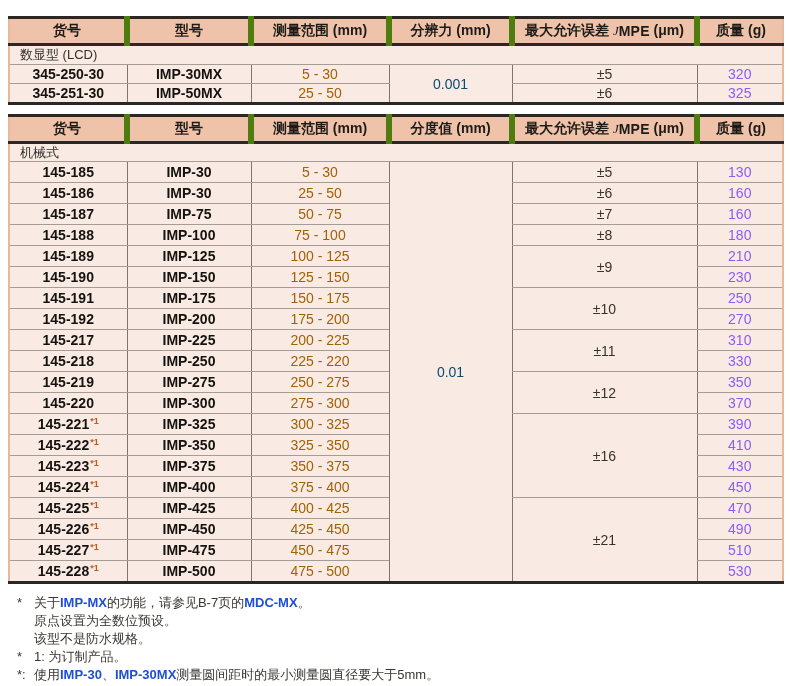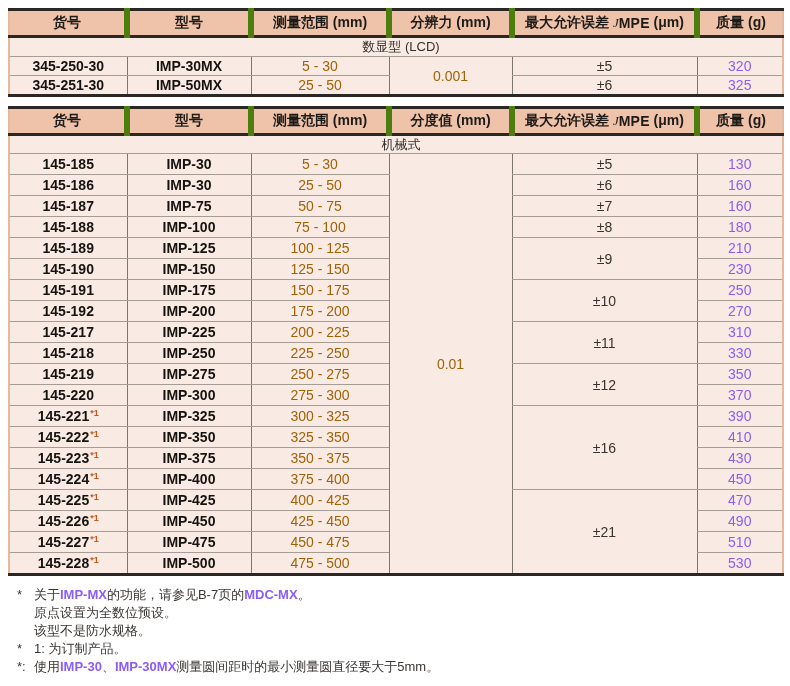--- a/index.html
+++ b/index.html
@@ -1,21 +1,21 @@
 <!DOCTYPE html>
 <html><head>
 <meta charset="utf-8">
 <style>
   html,body{margin:0;padding:0;}
   body{
     width:790px;height:686px;background:#ffffff;
     font-family:"Liberation Sans",sans-serif;
     color:#3a3633;overflow:hidden;
   }
-  .wrap{padding:8px 8px 0 8px;}
+  .wrap{padding:16px 8px 0 8px;}
 
   table.spec{
     border-collapse:collapse;table-layout:fixed;width:774px;
     background:#f9ebe3;
     border-top:3px solid #2b2724;border-bottom:3px solid #2b2724;
     border-left:2px solid #e8b89c;border-right:2px solid #e8b89c;
   }
   table.spec.t2{margin-top:9px;}
 
   .spec th{
@@ -28,46 +28,46 @@
 
   .spec td{
     padding:0;text-align:center;vertical-align:middle;
     font-size:14px;height:20px;line-height:20px;
     border-left:1px solid #7d766f;border-bottom:1px solid #a59c94;
     white-space:nowrap;overflow:hidden;
   }
   .spec.t1 td{height:18px;line-height:18px;}
 
   td.section{
-    text-align:center;padding-left:10px;font-size:13px;color:#33302d;
+    text-align:left;padding-left:10px;font-size:13px;color:#33302d;
     height:17px;line-height:17px;border-left:none;
     font-weight:400;
   }
   td.c-code{font-weight:700;color:#15120f;border-left:none;}
   td.c-model{font-weight:700;color:#15120f;}
   td.c-range{color:#a16207;margin-left:40px;}
-  td.c-grad{color:#a16207;}
+  td.c-grad{color:#0c4a6e;}
   td.c-err{color:#37332f;}
   td.c-mass{color:#8b5cf6;}
 
   sup.ord{
     color:#c05a20;font-size:9px;font-weight:700;
     vertical-align:5px;line-height:0;margin-left:1px;
   }
 
   i.j{
     font-family:"Liberation Serif",serif;font-style:italic;
     font-weight:400;font-size:13px;
   }
   span.sub{font-size:14px;font-weight:700;vertical-align:-1px;letter-spacing:0.2px;}
 
   .fns{margin-top:10px;padding-left:9px;font-size:13px;color:#3a3633;}
   .fn{display:flex;line-height:18px;}
   .fn .mk{flex:0 0 17px;}
-  .fn b{color:#8b5cf6;font-weight:700;}
+  .fn b{color:#1d4ed8;font-weight:700;}
 </style>
 </head>
 <body>
 
 <div class="wrap">
 
   <table class="spec t1">
     <colgroup>
       <col style="width:118px">
         <col style="width:124px">
@@ -189,21 +189,21 @@
         <tr>
           <td class="c-code">145-217</td>
           <td class="c-model">IMP-225</td>
           <td class="c-range">200 - 225</td>
           <td class="c-err" rowspan="2">±11</td>
           <td class="c-mass">310</td>
         </tr>
         <tr>
           <td class="c-code">145-218</td>
           <td class="c-model">IMP-250</td>
-          <td class="c-range">225 - 250</td>
+          <td class="c-range">225 - 220</td>
           <td class="c-mass">330</td>
         </tr>
         <tr>
           <td class="c-code">145-219</td>
           <td class="c-model">IMP-275</td>
           <td class="c-range">250 - 275</td>
           <td class="c-err" rowspan="2">±12</td>
           <td class="c-mass">350</td>
         </tr>
         <tr>

